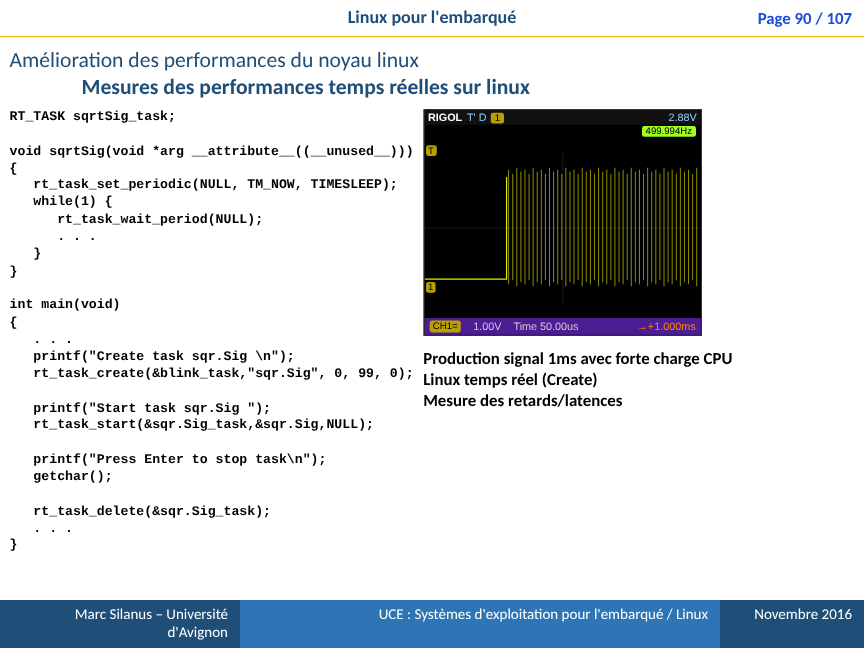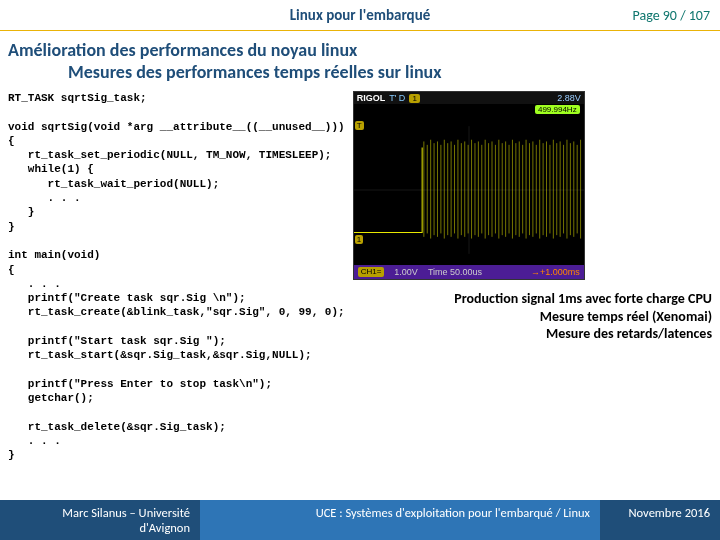--- a/index.html
+++ b/index.html
@@ -1,41 +1,41 @@
 <!DOCTYPE html>
 <html><head>
 <meta charset="utf-8">
 <style>
   * { margin: 0; padding: 0; box-sizing: border-box; }
   body { width: 720px; height: 540px; font-family: Calibri, Arial, sans-serif; background: #fff; position: relative; overflow: hidden; }
   .header { display: flex; justify-content: center; align-items: flex-end; border-bottom: 1px solid #eab308; padding: 6px 10px; }
   .header-title { color: #1f4e79; font-weight: bold; font-size: 15px; flex: 1; text-align: center; }
-  .header-page { color: #0f766e; font-weight: normal; font-size: 14px; position: absolute; right: 10px; margin-top: 16px; }
+  .header-page { color: #1d4ed8; font-weight: bold; font-size: 14px; position: absolute; right: 10px; margin-top: 16px; }
   .titles { padding: 8px 8px 4px 8px; }
-  .t1 { color: #1f4e79; font-weight: bold; font-size: 18px; }
+  .t1 { color: #1f4e79; font-weight: normal; font-size: 18px; }
   .t2 { color: #1f4e79; font-weight: bold; font-size: 18px; padding-left: 60px; }
   .body { display: flex; padding: 4px 8px; gap: 8px; }
   .code { font-family: "Courier New", monospace; font-size: 11px; font-weight: bold; line-height: 1.3; white-space: pre; flex: 0 0 auto; }
   .right { flex: 1; min-width: 0; }
   .scope { width: 232px; background: #000; border: 1px solid #333; font-family: Arial, sans-serif; }
   .scope-top { display: flex; align-items: center; font-size: 9px; color: #ccc; background: #111; padding: 1px 3px; gap: 4px; }
   .rigol { color: #fff; font-weight: bold; }
   .td { color: #8cf; }
   .badge { background: #b8a000; color: #000; padding: 0 3px; border-radius: 2px; font-size: 8px; }
   .vread { color: #9cf; margin-left: auto; }
   .scope-sub { display: flex; justify-content: flex-end; font-size: 9px; padding: 1px 4px; }
   .hz { color: #6c3; background: #a0ff20; color: #000; padding: 0 3px; border-radius: 2px; font-size: 8px; }
   .wave { position: relative; height: 150px; background: #000; overflow: hidden; }
   .wave svg { width: 100%; height: 100%; display: block; }
   .marker { position: absolute; left: 1px; background: #b8a000; color: #000; font-size: 8px; padding: 0 2px; border-radius: 2px; }
   .scope-bot { display: flex; font-size: 9px; color: #ccc; background: #4c1d95; padding: 2px 4px; gap: 10px; }
   .ch1 { background: #b8a000; color: #000; padding: 0 3px; border-radius: 2px; font-size: 8px; }
   .timev { color: #ccc; }
   .tplus { color: #f80; margin-left: auto; }
-  .caption { font-weight: bold; font-size: 14px; text-align: right; margin-top: 10px; line-height: 1.25; }
+  .caption { font-weight: bold; font-size: 14px; text-align: left; margin-top: 10px; line-height: 1.25; }
   .footer { position: absolute; bottom: 0; left: 0; right: 0; display: flex; }
   .foot { color: #fff; font-size: 12.5px; padding: 5px 10px; text-align: right; }
   .f1 { background: #1f4e79; flex: 0 0 200px; text-align: right; }
   .f2 { background: #2e75b6; flex: 1; }
   .f3 { background: #1f4e79; flex: 0 0 120px; }
 </style>
 </head>
 <body>
 
 <div class="header">
@@ -148,21 +148,21 @@
       <div class="scope-bot">
         <span class="ch1">CH1=</span>
         <span class="timev">1.00V</span>
         <span class="timev">Time 50.00us</span>
         <span class="tplus">→+1.000ms</span>
       </div>
     </div>
 
     <div class="caption">
       <div>Production signal 1ms avec forte charge CPU</div>
-      <div>Mesure temps réel (Xenomai)</div>
+      <div>Linux temps réel (Create)</div>
       <div>Mesure des retards/latences</div>
     </div>
   </div>
 </div>
 
 <div class="footer">
   <div class="foot f1">Marc Silanus – Université d'Avignon</div>
   <div class="foot f2">UCE : Systèmes d'exploitation pour l'embarqué / Linux</div>
   <div class="foot f3">Novembre 2016</div>
 </div>

